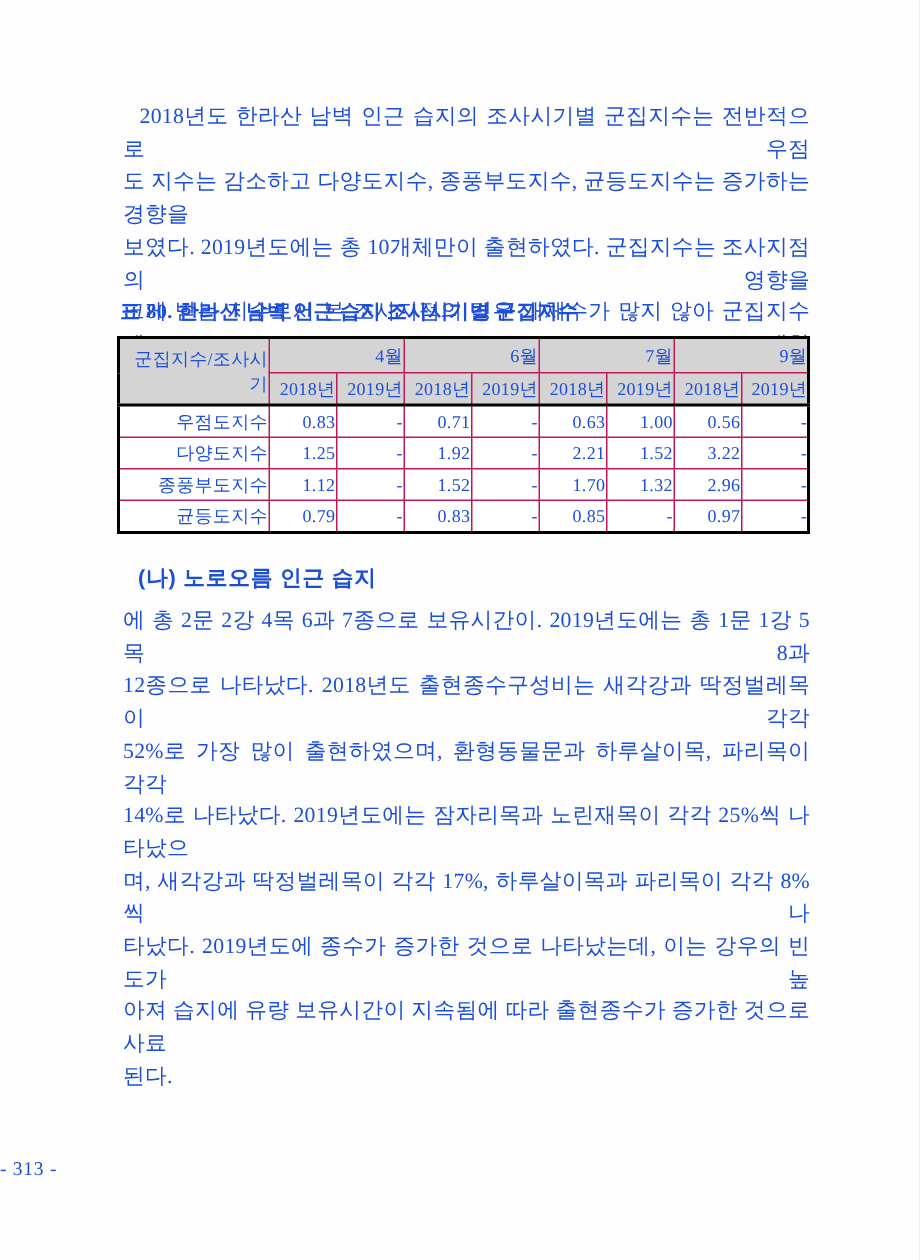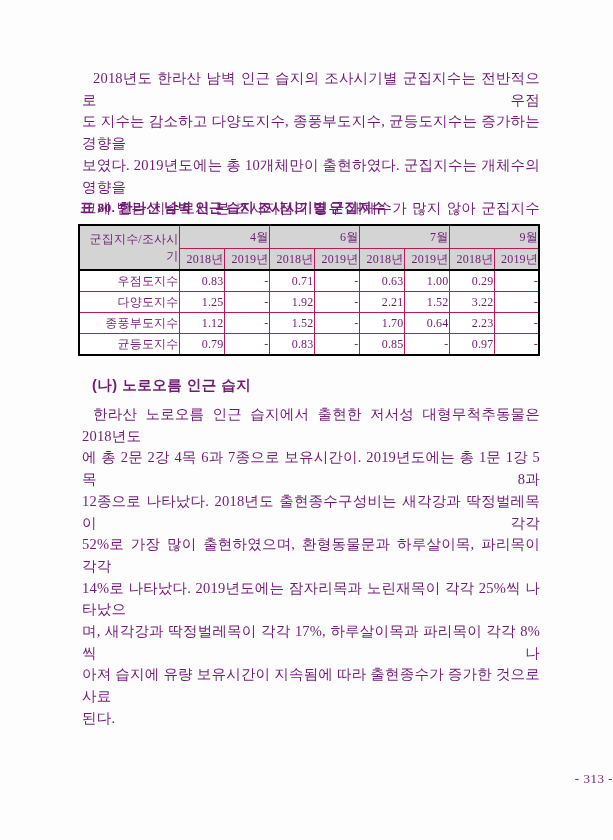--- a/index.html
+++ b/index.html
@@ -6,21 +6,21 @@
     margin: 0;
     padding: 0;
     background: #e8e8e8;
   }
   .page {
     position: relative;
     width: 613px;
     height: 840px;
     background: #fdfdfd;
     font-family: "Liberation Serif", "DejaVu Serif", serif;
-    color: #701a75;
+    color: #1d4ed8;
     overflow: hidden;
     margin: 0 auto;
   }
   .para {
     position: absolute;
     left: 82px;
     width: 458px;
     font-size: 14.5px;
     line-height: 21.7px;
     letter-spacing: 0.2px;
@@ -78,34 +78,34 @@
     font-family: "Liberation Sans", "DejaVu Sans", sans-serif;
     font-weight: bold;
     font-size: 14.5px;
     letter-spacing: 0.5px;
   }
   .page-number {
     position: absolute;
     left: 0;
     top: 771px;
     width: 613px;
-    text-align: right;
+    text-align: left;
     font-size: 13px;
     letter-spacing: 0.5px;
   }
 </style>
 </head>
 <body>
 
 <div class="page">
 
   <div class="para" style="top:68px;">
     <div class="line first">2018년도 한라산 남벽 인근 습지의 조사시기별 군집지수는 전반적으로 우점</div>
     <div class="line">도 지수는 감소하고 다양도지수, 종풍부도지수, 균등도지수는 증가하는 경향을</div>
-    <div class="line">보였다. 2019년도에는 총 10개체만이 출현하였다. 군집지수는 개체수의 영향을</div>
+    <div class="line">보였다. 2019년도에는 총 10개체만이 출현하였다. 군집지수는 조사지점의 영향을</div>
     <div class="line">크게 받는 지수로서 본 조사지점의 경우 개체수가 많지 않아 군집지수에 대한</div>
     <div class="line last">변별력은 낮은 상태이다.</div>
   </div>
 
   <div class="table-caption">표 80. 한라산 남벽 인근 습지 조사시기별 군집지수</div>
 
   <table class="idx-table">
     <colgroup>
       <col style="width:100px;">
       <col style="width:45px;">
@@ -138,67 +138,67 @@
     </thead>
     <tbody>
       <tr>
         <td>우점도지수</td>
         <td>0.83</td>
         <td>-</td>
         <td>0.71</td>
         <td>-</td>
         <td>0.63</td>
         <td>1.00</td>
-        <td>0.29</td>
+        <td>0.56</td>
         <td>-</td>
       </tr>
       <tr>
         <td>다양도지수</td>
         <td>1.25</td>
         <td>-</td>
         <td>1.92</td>
         <td>-</td>
         <td>2.21</td>
         <td>1.52</td>
         <td>3.22</td>
         <td>-</td>
       </tr>
       <tr>
         <td>종풍부도지수</td>
         <td>1.12</td>
         <td>-</td>
         <td>1.52</td>
         <td>-</td>
         <td>1.70</td>
-        <td>0.64</td>
-        <td>2.23</td>
+        <td>1.32</td>
+        <td>2.96</td>
         <td>-</td>
       </tr>
       <tr>
         <td>균등도지수</td>
         <td>0.79</td>
         <td>-</td>
         <td>0.83</td>
         <td>-</td>
         <td>0.85</td>
         <td>-</td>
         <td>0.97</td>
         <td>-</td>
       </tr>
     </tbody>
   </table>
 
   <div class="section-heading">(나) 노로오름 인근 습지</div>
 
   <div class="para" style="top:404px;">
-    <div class="line first">한라산 노로오름 인근 습지에서 출현한 저서성 대형무척추동물은 2018년도</div>
     <div class="line">에 총 2문 2강 4목 6과 7종으로 보유시간이. 2019년도에는 총 1문 1강 5목 8과</div>
     <div class="line">12종으로 나타났다. 2018년도 출현종수구성비는 새각강과 딱정벌레목이 각각</div>
     <div class="line">52%로 가장 많이 출현하였으며, 환형동물문과 하루살이목, 파리목이 각각</div>
     <div class="line">14%로 나타났다. 2019년도에는 잠자리목과 노린재목이 각각 25%씩 나타났으</div>
     <div class="line">며, 새각강과 딱정벌레목이 각각 17%, 하루살이목과 파리목이 각각 8%씩 나</div>
+    <div class="line">타났다. 2019년도에 종수가 증가한 것으로 나타났는데, 이는 강우의 빈도가 높</div>
     <div class="line">아져 습지에 유량 보유시간이 지속됨에 따라 출현종수가 증가한 것으로 사료</div>
     <div class="line last">된다.</div>
   </div>
 
   <div class="page-number">- 313 -</div>
 
 </div>
 
 </body></html>

